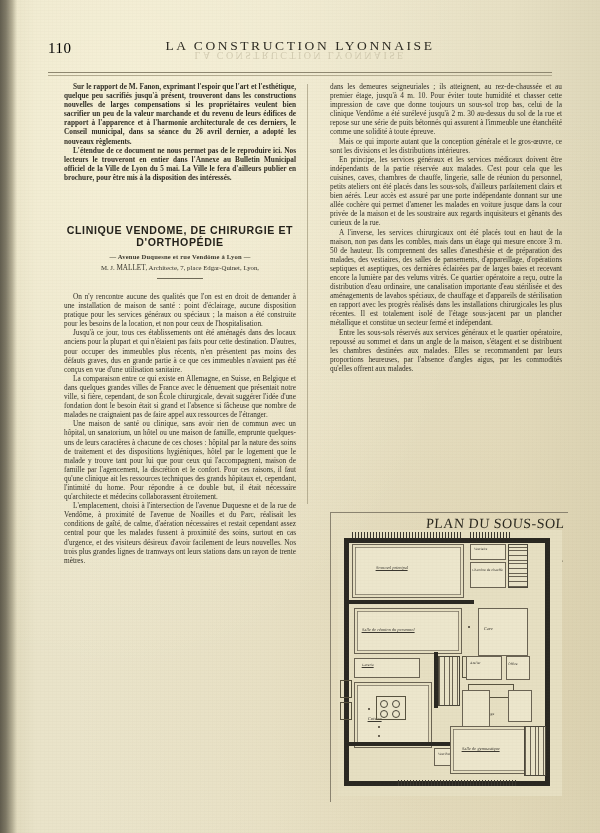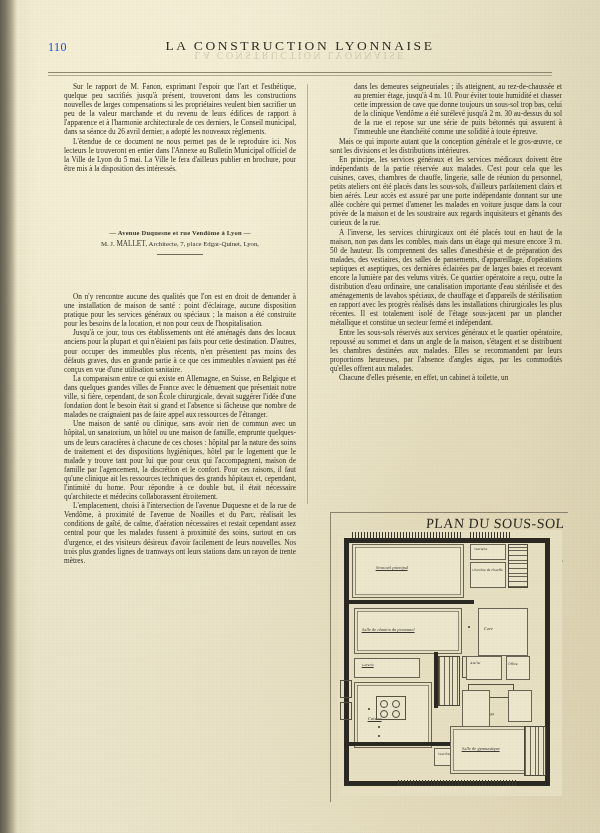--- a/index.html
+++ b/index.html
@@ -30,21 +30,21 @@
       repeating-linear-gradient(90deg, rgba(120,110,80,.07) 0 1px, rgba(0,0,0,0) 1px 4px);
   }
   .page{position:absolute;inset:0;}
 
   
   .head{
     position:absolute;left:48px;top:36px;width:504px;height:34px;
   }
   .folio{
     position:absolute;left:0;top:4px;
-    font-size:12px;letter-spacing:.5px;color:#1d4ed8;
+    font-size:15px;letter-spacing:.5px;color:#000000;
   }
   .runhead{
     position:absolute;left:0;right:0;top:2px;text-align:center;
     font-size:13.5px;letter-spacing:2.6px;color:#2e2c24;
   }
   .ghost{
     position:absolute;left:0;right:0;top:14px;text-align:center;
     font-size:10px;letter-spacing:2.4px;color:#b9b196;
     transform:scaleY(-1);opacity:.55;
   }
@@ -58,21 +58,21 @@
   
   .col{
     position:absolute;top:82px;width:232px;
     font-size:7.3px;line-height:9.1px;
     text-align:justify;
     color:#2f2d25;
   }
   .col.left{left:64px;}
   .col.right{left:330px;}
   .col p{margin:0;text-indent:9px;}
-  .col p.noind{text-indent:0;margin-left:24px;}
+  .col p.noind{text-indent:0;}
 
   .coldiv{
     position:absolute;left:307px;top:84px;width:0;height:420px;
     border-left:1px solid #a59d82;opacity:.75;
   }
 
   
   .sect{position:absolute;left:64px;top:224px;width:232px;text-align:center;}
   .sect h2{
     margin:0;font-family:"Liberation Sans", sans-serif;
@@ -169,26 +169,27 @@
   <div class="head">
     <div class="folio">110</div>
     <div class="runhead">LA CONSTRUCTION LYONNAISE</div>
     <div class="ghost">LA CONSTRUCTION LYONNAISE</div>
   </div>
   <div class="rule"></div>
   <div class="rule thin"></div>
 
   <div class="coldiv"></div>
 
-  <div class="col left" style="top:82px;height:132px;">
+  <div class="col left" style="top:82px;height:132px;font-weight:bold;">
     <p>Sur le rapport de M. Fanon, exprimant l'espoir que l'art et l'esthétique, quelque peu sacrifiés jusqu'à présent, trouveront dans les constructions nouvelles de larges compensations si les propriétaires veulent bien sacrifier un peu de la valeur marchande et du revenu de leurs édifices de rapport à l'apparence et à l'harmonie architecturale de ces derniers, le Conseil municipal, dans sa séance du 26 avril dernier, a adopté les nouveaux règlements.</p>
     <p>L'étendue de ce document ne nous permet pas de le reproduire ici. Nos lecteurs le trouveront en entier dans l'Annexe au Bulletin Municipal officiel de la Ville de Lyon du 5 mai. La Ville le fera d'ailleurs publier en brochure, pour être mis à la disposition des intéressés.</p>
   </div>
 
   <div class="sect">
+    <h2>CLINIQUE VENDOME, DE CHIRURGIE ET D'ORTHOPÉDIE</h2>
     <div class="sub1">— Avenue Duquesne et rue Vendôme à Lyon —</div>
     <div class="sub2">
       <span>M. J. </span><span class="sc">MALLET</span><span>, Architecte, 7, place Edgar-Quinet, Lyon,</span>
     </div>
     <div class="hr"></div>
   </div>
 
   <div class="col left" style="top:292px;height:500px;">
     <p>On n'y rencontre aucune des qualités que l'on est en droit de demander à une installation de maison de santé : point d'éclairage, aucune disposition pratique pour les services généraux ou spéciaux ; la maison a été construite pour les besoins de la location, et non pour ceux de l'hospitalisation.</p>
     <p>Jusqu'à ce jour, tous ces établissements ont été aménagés dans des locaux anciens pour la plupart et qui n'étaient pas faits pour cette destination. D'autres, pour occuper des immeubles plus récents, n'en présentent pas moins des défauts graves, dus en grande partie à ce que ces immeubles n'avaient pas été conçus en vue d'une utilisation sanitaire.</p>
@@ -196,21 +197,20 @@
     <p>Une maison de santé ou clinique, sans avoir rien de commun avec un hôpital, un sanatorium, un hôtel ou une maison de famille, emprunte quelques-uns de leurs caractères à chacune de ces choses : hôpital par la nature des soins de traitement et des dispositions hygiéniques, hôtel par le logement que le malade y trouve tant pour lui que pour ceux qui l'accompagnent, maison de famille par l'agencement, la discrétion et le confort. Pour ces raisons, il faut qu'une clinique ait les ressources techniques des grands hôpitaux et, cependant, l'intimité du home. Pour répondre à ce double but, il était nécessaire qu'architecte et médecins collaborassent étroitement.</p>
     <p>L'emplacement, choisi à l'intersection de l'avenue Duquesne et de la rue de Vendôme, à proximité de l'avenue de Noailles et du Parc, réalisait les conditions de gaîté, de calme, d'aération nécessaires et restait cependant assez central pour que les malades fussent à proximité des soins, surtout en cas d'urgence, et des visiteurs désireux d'avoir facilement de leurs nouvelles. Nos trois plus grandes lignes de tramways ont leurs stations dans un rayon de trente mètres.</p>
   </div>
 
   <div class="col right" style="top:82px;height:430px;">
     <p class="noind">dans les demeures seigneuriales ; ils atteignent, au rez-de-chaussée et au premier étage, jusqu'à 4 m. 10. Pour éviter toute humidité et chasser cette impression de cave que donne toujours un sous-sol trop bas, celui de la clinique Vendôme a été surélevé jusqu'à 2 m. 30 au-dessus du sol de la rue et repose sur une série de puits bétonnés qui assurent à l'immeuble une étanchéité comme une solidité à toute épreuve.</p>
     <p>Mais ce qui importe autant que la conception générale et le gros-œuvre, ce sont les divisions et les distributions intérieures.</p>
     <p>En principe, les services généraux et les services médicaux doivent être indépendants de la partie réservée aux malades. C'est pour cela que les cuisines, caves, chambres de chauffe, lingerie, salle de réunion du personnel, petits ateliers ont été placés dans les sous-sols, d'ailleurs parfaitement clairs et bien aérés. Leur accès est assuré par une porte indépendante donnant sur une allée cochère qui permet d'amener les malades en voiture jusque dans la cour privée de la maison et de les soustraire aux regards inquisiteurs et gênants des curieux de la rue.</p>
     <p>A l'inverse, les services chirurgicaux ont été placés tout en haut de la maison, non pas dans les combles, mais dans un étage qui mesure encore 3 m. 50 de hauteur. Ils comprennent des salles d'anesthésie et de préparation des malades, des vestiaires, des salles de pansements, d'appareillage, d'opérations septiques et aseptiques, ces dernières éclairées par de larges baies et recevant encore la lumière par des velums vitrés. Ce quartier opératoire a reçu, outre la distribution d'eau ordinaire, une canalisation importante d'eau stérilisée et des aménagements de lavabos spéciaux, de chauffage et d'appareils de stérilisation en rapport avec les progrès réalisés dans les installations chirurgicales les plus récentes. Il est totalement isolé de l'étage sous-jacent par un plancher métallique et constitue un secteur fermé et indépendant.</p>
     <p>Entre les sous-sols réservés aux services généraux et le quartier opératoire, repoussé au sommet et dans un angle de la maison, s'étagent et se distribuent les chambres destinées aux malades. Elles se recommandent par leurs proportions heureuses, par l'absence d'angles aigus, par les commodités qu'elles offrent aux malades.</p>
-    <p>Chacune d'elles présente, en effet, un cabinet à toilette, un</p>
   </div>
 
   <div class="fig">
     <div class="border"></div>
 
     <div class="plantitle">
       <div class="t">PLAN DU SOUS-SOL</div>
       <div class="ul"></div>
     </div>
 

